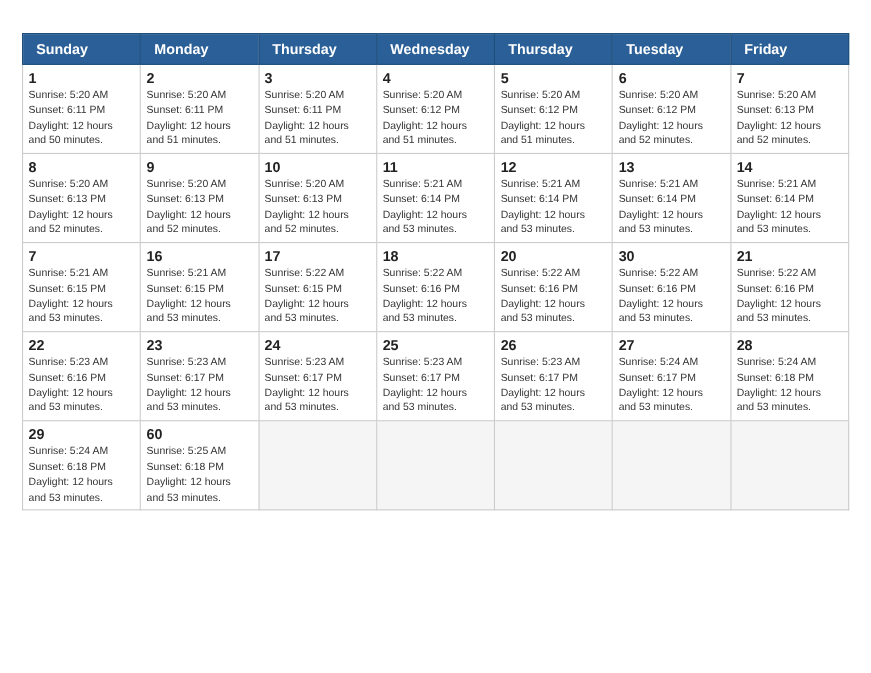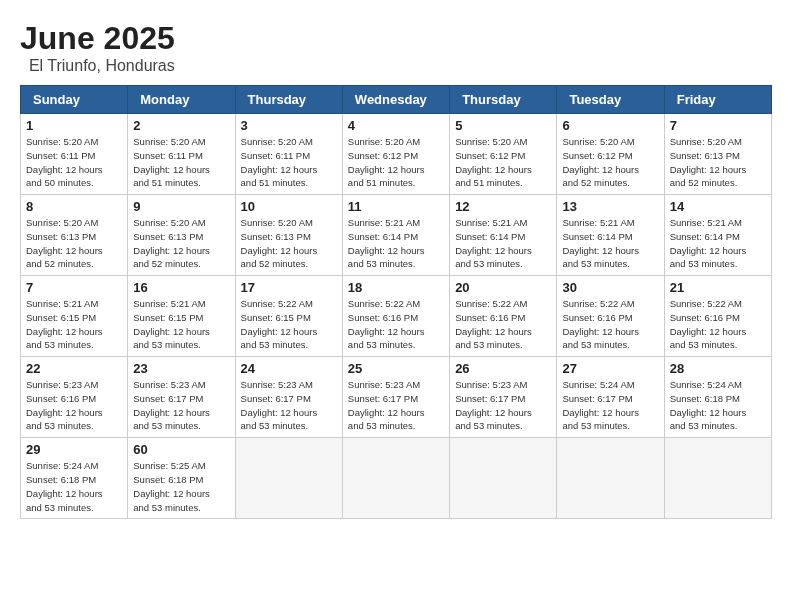--- a/index.html
+++ b/index.html
@@ -86,24 +86,20 @@
     }
     .week-row td {
       height: 80px;
     }
   </style>
 </head>
 <body>
 
 <div>
   <div class="header-area">
-    <div class="title-area">
-      <div class="month-title">June 2025</div>
-      <div class="location-title">El Triunfo, Honduras</div>
-    </div>
   </div>
 
   <table class="calendar">
     <thead>
       <tr>
       <th>Sunday</th>
           <th>Monday</th>
           <th>Thursday</th>
           <th>Wednesday</th>
           <th>Thursday</th>

